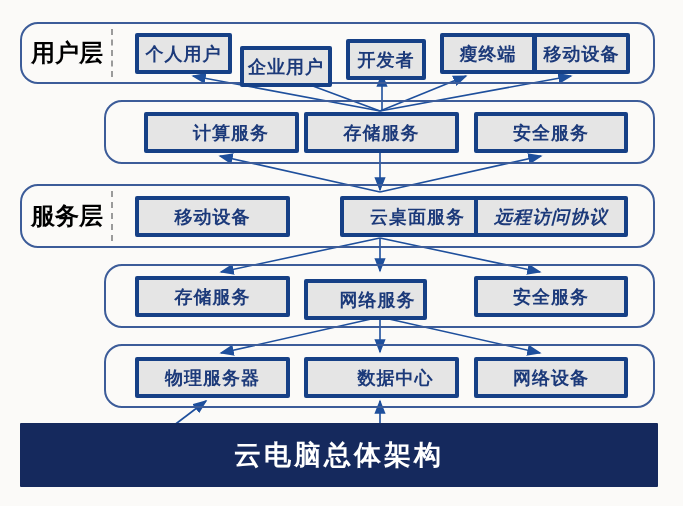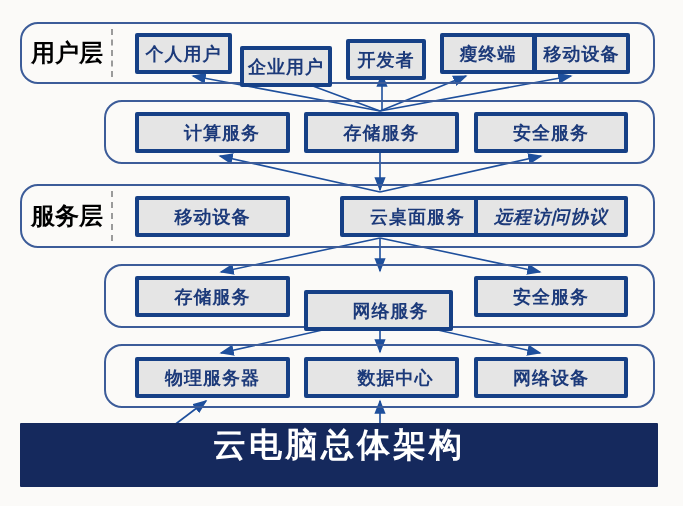--- a/index.html
+++ b/index.html
@@ -43,22 +43,22 @@
     border:4px solid #164086;
     border-radius:2px;
     display:flex;align-items:center;justify-content:center;
     color:#1c3a7a;font-size:18px;font-weight:600;
     letter-spacing:1px;
     white-space:nowrap;
   }
   .banner{
     position:absolute;
     left:20px;top:423px;width:638px;height:64px;
-    display:flex;justify-content:center;
-    font-size:33px;font-weight:700;letter-spacing:3px;
+    display:flex;align-items:center;justify-content:center;
+    font-size:27px;font-weight:700;letter-spacing:3px;
     border-radius:1px;
   }
 </style>
 </head>
 <body>
 
 <div class="stage" style="background: rgb(251, 250, 248);">
 
   <svg id="edge-svg">
     <defs>
@@ -88,36 +88,36 @@
     <div class="layer-label">用户层</div>
     <div class="layer-divider"></div>
     <div class="node-box" style="left:113px;top:9px;width:97px;">个人用户</div>
     <div class="node-box" style="left:218px;top:9px;width:92px;margin-top:13px;">企业用户</div>
     <div class="node-box" style="left:324px;top:9px;width:80px;margin-top:6px;">开发者</div>
     <div class="node-box" style="left:418px;top:9px;width:96px;">瘦终端</div>
     <div class="node-box" style="left:511px;top:9px;width:97px;">移动设备</div>
   </div>
 
   <div class="layer-container" style="left:104px;top:100px;width:551px;height:64px;">
-    <div class="node-box" style="left:29px;top:10px;width:155px;padding-left:19px;">计算服务</div>
+    <div class="node-box" style="left:38px;top:10px;width:155px;padding-left:19px;">计算服务</div>
     <div class="node-box" style="left:198px;top:10px;width:155px;">存储服务</div>
     <div class="node-box" style="left:368px;top:10px;width:154px;">安全服务</div>
   </div>
 
   <div class="layer-container" style="left:20px;top:184px;width:635px;height:64px;">
     <div class="layer-label">服务层</div>
     <div class="layer-divider"></div>
     <div class="node-box" style="left:113px;top:10px;width:155px;">移动设备</div>
     <div class="node-box" style="left:282px;top:10px;width:155px;margin-left:36px;">云桌面服务</div>
     <div class="node-box" style="left:452px;top:10px;width:154px;font-style:italic;">远程访问协议</div>
   </div>
 
   <div class="layer-container" style="left:104px;top:264px;width:551px;height:64px;">
     <div class="node-box" style="left:29px;top:10px;width:155px;">存储服务</div>
-    <div class="node-box" style="left:198px;top:24px;width:149px;padding-left:24px;">网络服务</div>
+    <div class="node-box" style="left:198px;top:13px;width:123px;padding-left:24px;">网络服务</div>
     <div class="node-box" style="left:368px;top:10px;width:154px;">安全服务</div>
   </div>
 
   <div class="layer-container" style="left:104px;top:344px;width:551px;height:64px;font-family:Liberation Mono, monospace;">
     <div class="node-box" style="left:29px;top:11px;width:155px;">物理服务器</div>
     <div class="node-box" style="left:198px;top:11px;width:155px;padding-left:28px;">数据中心</div>
     <div class="node-box" style="left:368px;top:11px;width:154px;">网络设备</div>
   </div>
 
   <div class="banner" style="background: rgb(21, 41, 93); color: rgb(255, 255, 255);">

